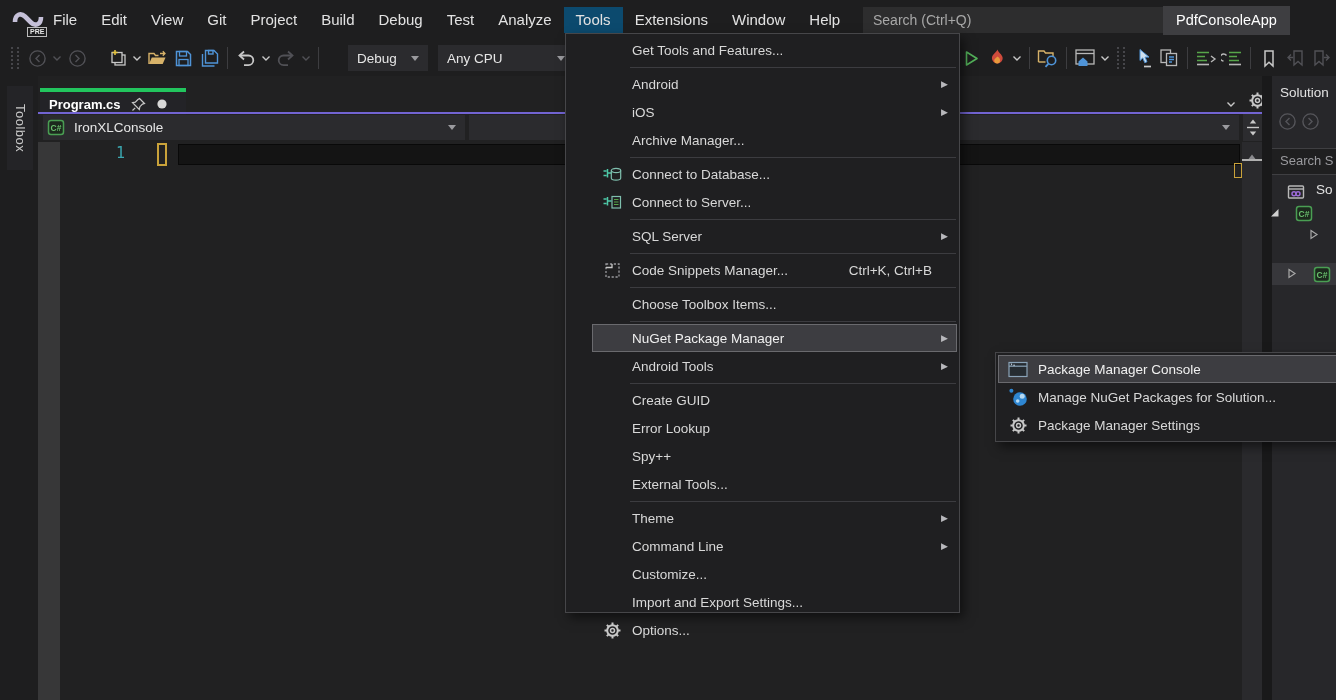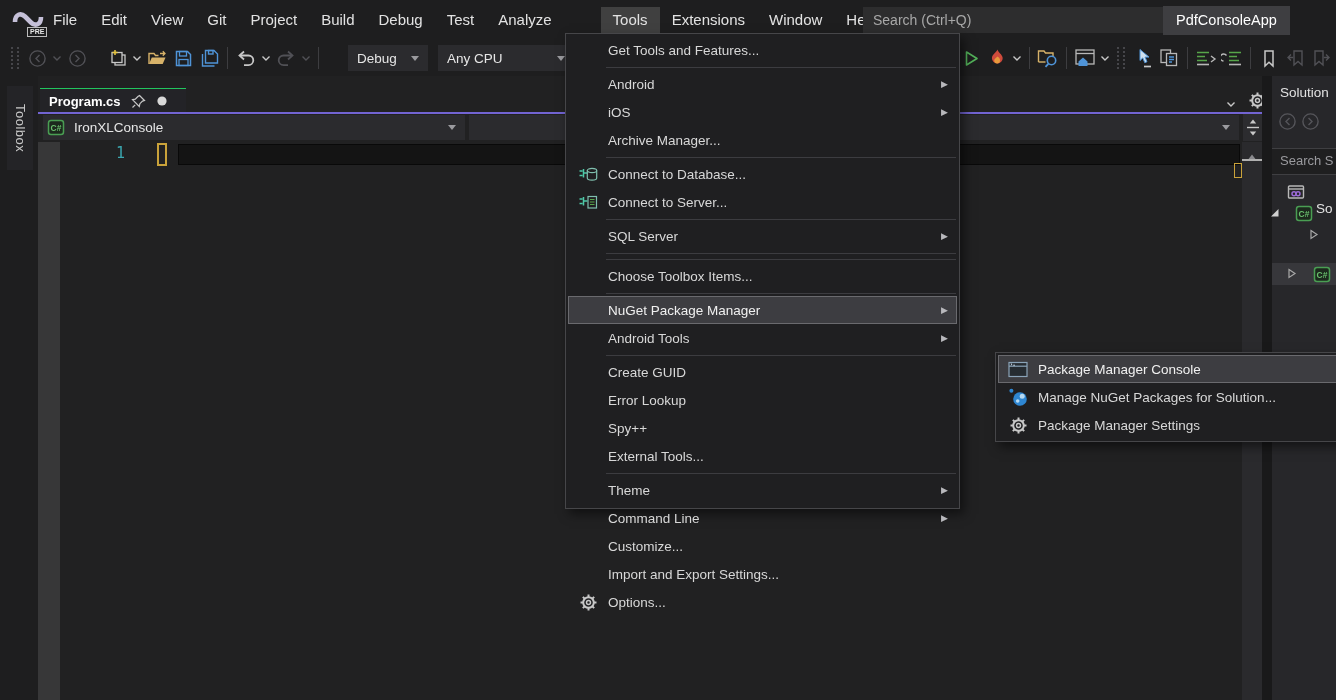--- a/index.html
+++ b/index.html
@@ -3,21 +3,21 @@
 <meta charset="utf-8">
 <style>
   html,body{margin:0;padding:0;}
   body{width:1336px;height:700px;overflow:hidden;background:#212122;font-family:"Liberation Sans",sans-serif;position:relative;color:#dcdcdc;}
   
   #titlebar{position:absolute;left:0;top:0;width:1336px;height:40px;background:#1e1e1f;}
   #logo{position:absolute;left:10px;top:6px;width:36px;height:30px;}
   #logo-badge{position:absolute;left:17px;top:21px;font-size:7px;font-weight:bold;color:#e8e8e8;border:1px solid #bdbdbd;background:#1e1e1f;padding:0 2px;line-height:8px;}
   #menubar{position:absolute;left:41px;top:7px;height:26px;display:flex;}
   .mb-item{font-size:15px;line-height:26px;padding:0 12px;color:#e2e2e2;white-space:nowrap;}
-  .mb-item.active{background:#404040;margin-left:37px;}
+  .mb-item.active{background:#0c4a6e;}
   #searchbox{position:absolute;left:863px;top:7px;width:328px;height:26px;background:#2d2d2e;display:flex;align-items:center;}
   #search-ph{flex:1;padding-left:10px;font-size:14px;color:#a8a8a8;}
   #search-icon{width:30px;display:flex;justify-content:center;}
   #account-btn{position:absolute;left:1163px;top:6px;width:127px;height:29px;background:#3e3e41;color:#fff;font-size:14.5px;text-align:center;line-height:29px;}
   
   #toolbar{position:absolute;left:0;top:40px;width:1336px;height:36px;background:#1e1e1f;}
   .tb-row{display:flex;align-items:center;height:36px;}
   #tb-left{position:absolute;left:6px;top:0;}
   #tb-right{position:absolute;left:958px;top:0;}
   .tb-btn{width:26px;height:25px;display:flex;align-items:center;justify-content:center;color:#c8c8c8;flex:0 0 auto;}
@@ -31,21 +31,21 @@
   .cb-chev{width:0;height:0;border-left:4.5px solid transparent;border-right:4.5px solid transparent;border-top:5px solid #9a9a9e;margin-right:9px;flex:0 0 auto;}
   #combo-debug{width:80px;margin-left:24px;}
   #combo-platform{width:136px;margin-left:10px;}
   
   #left-dock{position:absolute;left:0;top:76px;width:38px;height:624px;background:#1e1e1f;}
   #toolbox-tab{position:absolute;left:7px;top:10px;width:26px;height:84px;background:#242427;display:flex;align-items:center;justify-content:center;}
   #toolbox-tab span{writing-mode:vertical-rl;font-size:13px;color:#c8c8c8;letter-spacing:.5px;}
   
   #editor-group{position:absolute;left:38px;top:76px;width:1224px;height:624px;background:#212122;}
   #tab-row{position:absolute;left:0;top:12px;width:1224px;height:24px;}
-  #doc-tab{position:absolute;left:2px;top:0;width:146px;height:24px;background:#232327;border-top:1px solid #22c55e;display:flex;align-items:center;}
+  #doc-tab{position:absolute;left:2px;top:0;width:146px;height:24px;background:#232327;border-top:4px solid #22c55e;display:flex;align-items:center;}
   #doc-tab .tab-title{font-size:13px;font-weight:bold;color:#fff;padding-left:9px;}
   #doc-tab .tab-pin{margin-left:10px;display:flex;}
   #doc-tab .tab-dot{margin-left:10px;display:flex;}
   #tabrow-chev{position:absolute;left:1188px;top:6px;color:#c8c8c8;}
   #tabrow-gear{position:absolute;left:1210px;top:3px;color:#c8c8c8;}
   #purple-line{position:absolute;left:0;top:36px;width:1224px;height:2px;background:#7264d2;}
   #navbar{position:absolute;left:0;top:38px;width:1224px;height:28px;}
   #combo-breadcrumb{position:absolute;left:5px;top:1px;width:422px;height:25px;}
   #bc-icon{margin-left:4px;display:flex;}
   #combo-member{position:absolute;left:431px;top:1px;width:770px;height:25px;}
@@ -64,21 +64,21 @@
   #sol-explorer{position:absolute;left:1272px;top:76px;width:64px;height:624px;background:#27272a;}
   #se-title{position:absolute;left:8px;top:9px;font-size:13.5px;color:#e2e2e2;}
   #se-nav{position:absolute;left:6px;top:36px;display:flex;gap:4px;color:#55555a;}
   #se-search{position:absolute;left:0;top:72px;width:64px;height:25px;background:#1f1f20;border-top:1px solid #3f3f42;border-bottom:1px solid #3f3f42;line-height:24px;padding-left:8px;font-size:13px;color:#9a9a9e;}
   #se-tree{position:absolute;left:0;top:104px;width:64px;}
   .se-row{position:absolute;left:0;width:64px;height:22px;display:flex;align-items:center;}
   .se-row.hl{background:#37373b;}
   .se-label{font-size:13.5px;color:#e2e2e2;margin-left:4px;}
   
   .menu-box{position:absolute;background:#1f1f21;border:1px solid #464649;box-shadow:4px 5px 10px rgba(0,0,0,.5);box-sizing:border-box;padding-top:2px;}
-  #tools-menu{left:565px;top:33px;width:395px;height:476px;}
+  #tools-menu{left:565px;top:33px;width:395px;height:580px;padding-left:24px;}
   #nuget-submenu{left:960px;top:352px;width:370px;height:90px;margin-left:35px;}
   .menu-item{position:relative;height:28px;margin:0 2px;display:flex;align-items:center;}
   .menu-item.hl{background:#3d3d41;box-shadow:inset 0 0 0 1px #6a6a6e;}
   .mi-icon{width:40px;flex:0 0 40px;display:flex;align-items:center;justify-content:center;color:#c8c8c8;}
   .mi-label{font-size:13.5px;color:#d8d8d8;white-space:nowrap;}
   .menu-item.hl .mi-label{color:#f0f0f0;}
   .mi-shortcut{position:absolute;right:25px;font-size:13.5px;color:#d8d8d8;}
   .mi-arrow{position:absolute;right:9px;color:#b8b8bc;font-size:9px;top:9px;}
   .menu-sep{height:6px;margin:0 3px 0 40px;position:relative;}
   .menu-sep:after{content:'';position:absolute;left:0;right:0;top:2.5px;height:1px;background:#3c3c40;}
@@ -391,21 +391,21 @@
   </div>
   <div id="se-search">Search S</div>
   <div id="se-tree">
       <div class="se-row" style="top: 0px;">
         <span style="position: absolute; left: 14px; top: 3px;"><svg width="20" height="18" viewBox="0 0 20 18">
             <rect x="2.5" y="3" width="15" height="12" rx="1" fill="none" stroke="#b8b8b8" stroke-width="1.4"></rect>
             <path d="M2.5 6 h15" stroke="#b8b8b8" stroke-width="1.4"></path>
             <circle cx="8" cy="10.8" r="2" fill="none" stroke="#9b6ad6" stroke-width="1.5"></circle>
             <circle cx="12" cy="10.8" r="2" fill="none" stroke="#9b6ad6" stroke-width="1.5"></circle>
           </svg></span>
-        <span class="se-label" style="position: absolute; left: 40px; top: 2px; margin-top: 19px;">So</span>
+        <span class="se-label" style="position: absolute; left: 40px; top: 2px;">So</span>
       </div>
       <div class="se-row" style="top: 22px;">
         <span style="position: absolute; left: -4px; top: 3px;"><svg width="13" height="13" viewBox="0 0 13 13">
             <path d="M10.5 3 v7.5 H3 z" fill="#d0d0d0"></path>
           </svg></span>
         <span style="position: absolute; left: 23px; top: 3px;"><svg width="18" height="17" viewBox="0 0 18 17">
             <rect x="1.5" y="1.5" width="15" height="14" rx="2.5" fill="#1c291d" stroke="#4a9e53" stroke-width="1.5"></rect>
             <text x="9" y="11.8" text-anchor="middle" font-size="8.5" font-weight="bold" fill="#6abf6e" font-family="Liberation Sans,sans-serif">C#</text>
           </svg></span>
       </div>
@@ -467,20 +467,30 @@
       </span>
       <span class="mi-label">Connect to Server...</span>
     </div>
     <div class="menu-sep"></div>
     <div class="menu-item">
       <span class="mi-icon"></span>
       <span class="mi-label">SQL Server</span>
       <span class="mi-arrow">▶</span>
     </div>
     <div class="menu-sep"></div>
+    <div class="menu-item">
+      <span class="mi-icon">
+        <svg width="19" height="19" viewBox="0 0 19 19">
+          <rect x="3" y="3" width="13" height="13" fill="none" stroke="#9a9a9e" stroke-width="1.3" stroke-dasharray="2.2 1.7"></rect>
+          <path d="M3 6.5 h6 V3" fill="none" stroke="#c8c8c8" stroke-width="1.3"></path>
+        </svg>
+      </span>
+      <span class="mi-label">Code Snippets Manager...</span>
+      <span class="mi-shortcut">Ctrl+K, Ctrl+B</span>
+    </div>
     <div class="menu-sep"></div>
     <div class="menu-item">
       <span class="mi-icon"></span>
       <span class="mi-label">Choose Toolbox Items...</span>
     </div>
     <div class="menu-sep"></div>
     <div class="menu-item hl">
       <span class="mi-icon"></span>
       <span class="mi-label">NuGet Package Manager</span>
       <span class="mi-arrow">▶</span>

